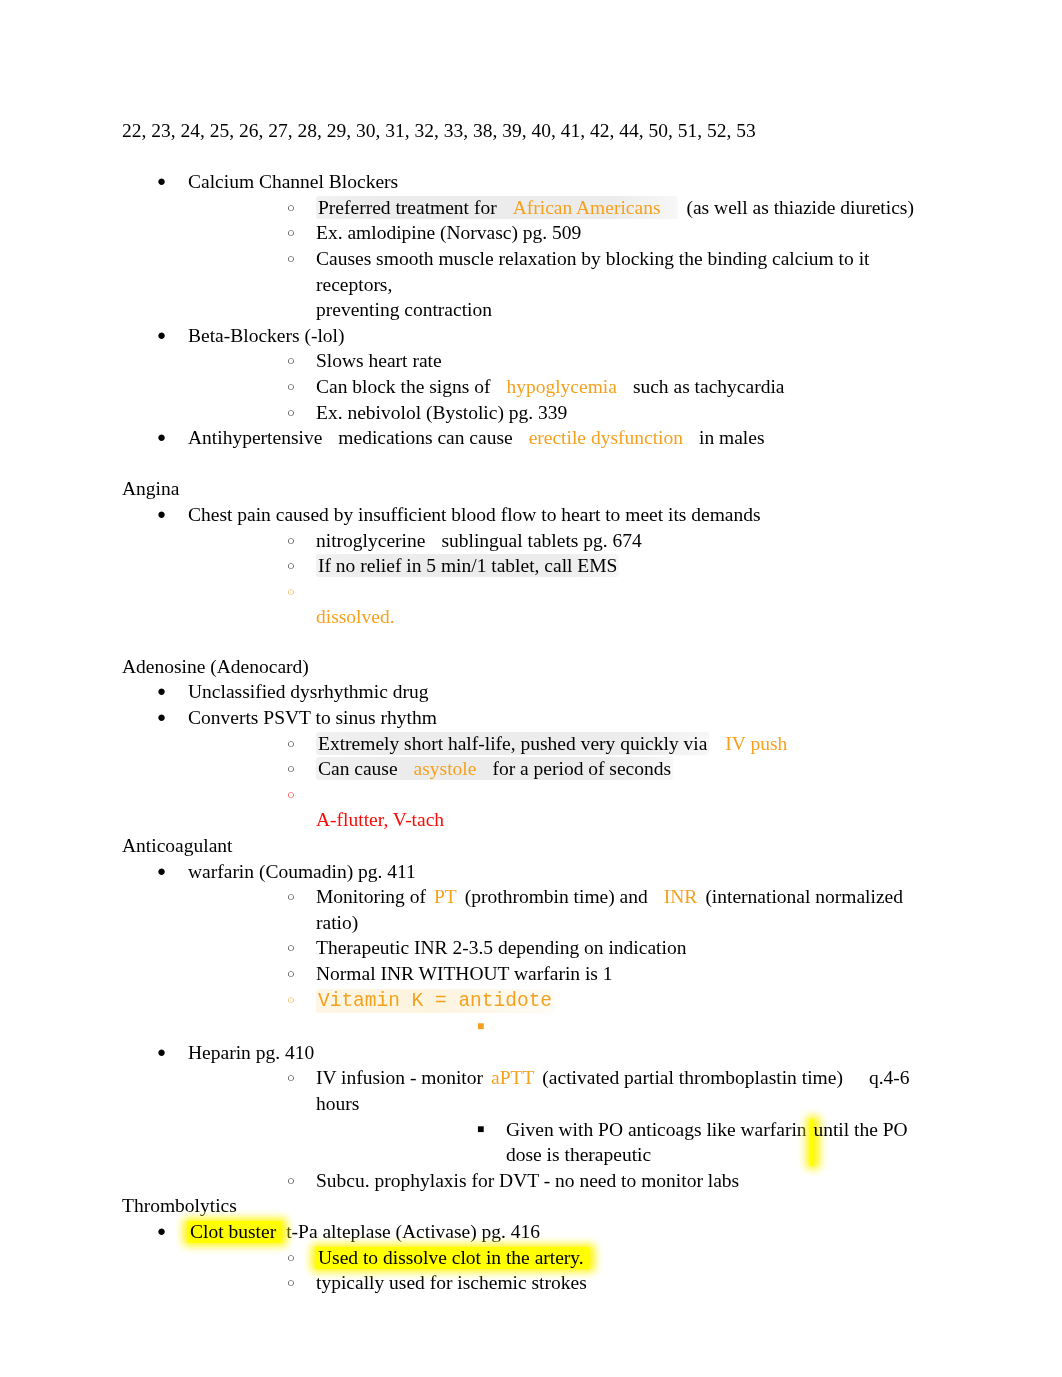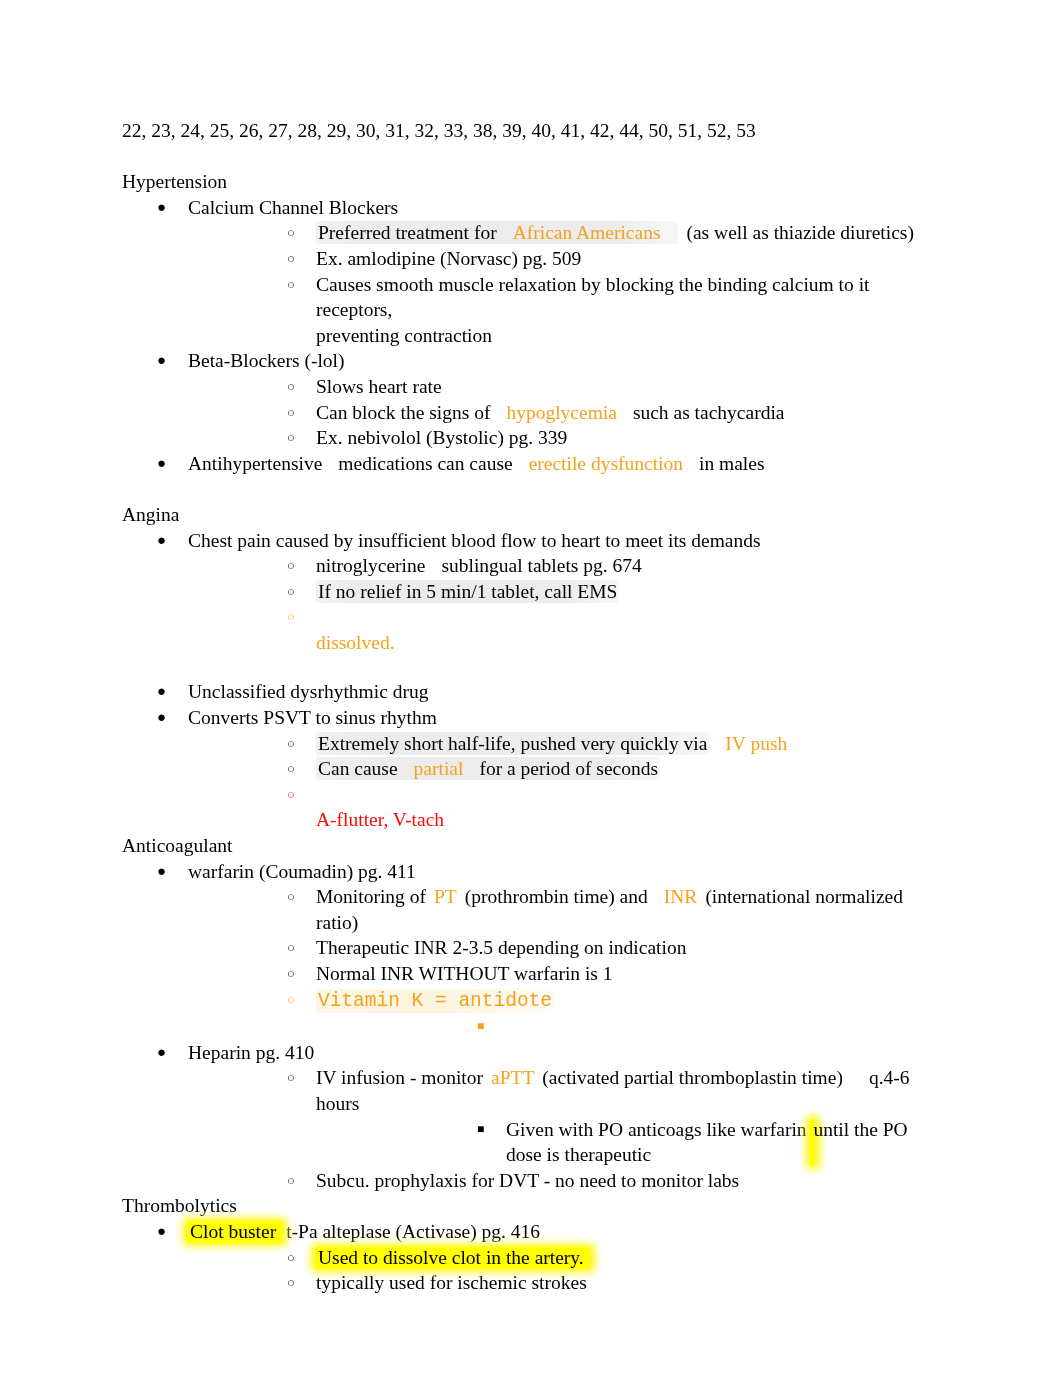--- a/index.html
+++ b/index.html
@@ -114,21 +114,20 @@
   .gap-l{display:inline-block;width:26px;}
 </style>
 </head>
 <body>
 
 <div class="page">
 
   <p class="para">22, 23, 24, 25, 26, 27, 28, 29, 30, 31, 32, 33, 38, 39, 40, 41, 42, 44, 50, 51, 52, 53</p>
   <div class="blank"></div>
 
-  <p class="para">Hypertension</p>
   <ul class="lvl1">
 
     <li class="l1">
       <span class="bullet">●</span>
       <span>Calcium Channel Blockers</span>
       <ul class="lvl2">
 
         <li class="l2">
           <span class="bullet">○</span>
           <span class="grey-hl"><span>Preferred treatment for</span><span class="gap"></span><span class="orange">African Americans</span><span class="gap"></span></span><span class="gap-s"></span><span>(as well as thiazide diuretics)</span>
@@ -202,40 +201,41 @@
           <br>
           <span>dissolved.</span>
         </li>
 
       </ul>
     </li>
   </ul>
 
   <div class="blank-sm"></div>
 
+  <p class="para">Adenosine (Adenocard)</p>
   <ul class="lvl1">
 
     <li class="l1">
       <span class="bullet">●</span>
       <span>Unclassified dysrhythmic drug</span>
     </li>
 
     <li class="l1">
       <span class="bullet">●</span>
       <span>Converts PSVT to sinus rhythm</span>
       <ul class="lvl2">
 
         <li class="l2">
           <span class="bullet">○</span>
           <span class="grey-hl">Extremely short half-life, pushed very quickly via</span><span class="gap"></span><span class="orange">IV push</span>
         </li>
 
         <li class="l2">
           <span class="bullet">○</span>
-          <span class="grey-hl"><span>Can cause</span><span class="gap"></span><span class="orange">partial</span><span class="gap"></span><span>for a period of seconds</span></span>
+          <span class="grey-hl"><span>Can cause</span><span class="gap"></span><span class="orange">asystole</span><span class="gap"></span><span>for a period of seconds</span></span>
         </li>
 
         <li class="l2 red-line">
           <span class="bullet">○</span>
           <br>
           <span>A-flutter, V-tach</span>
         </li>
 
       </ul>
     </li>

